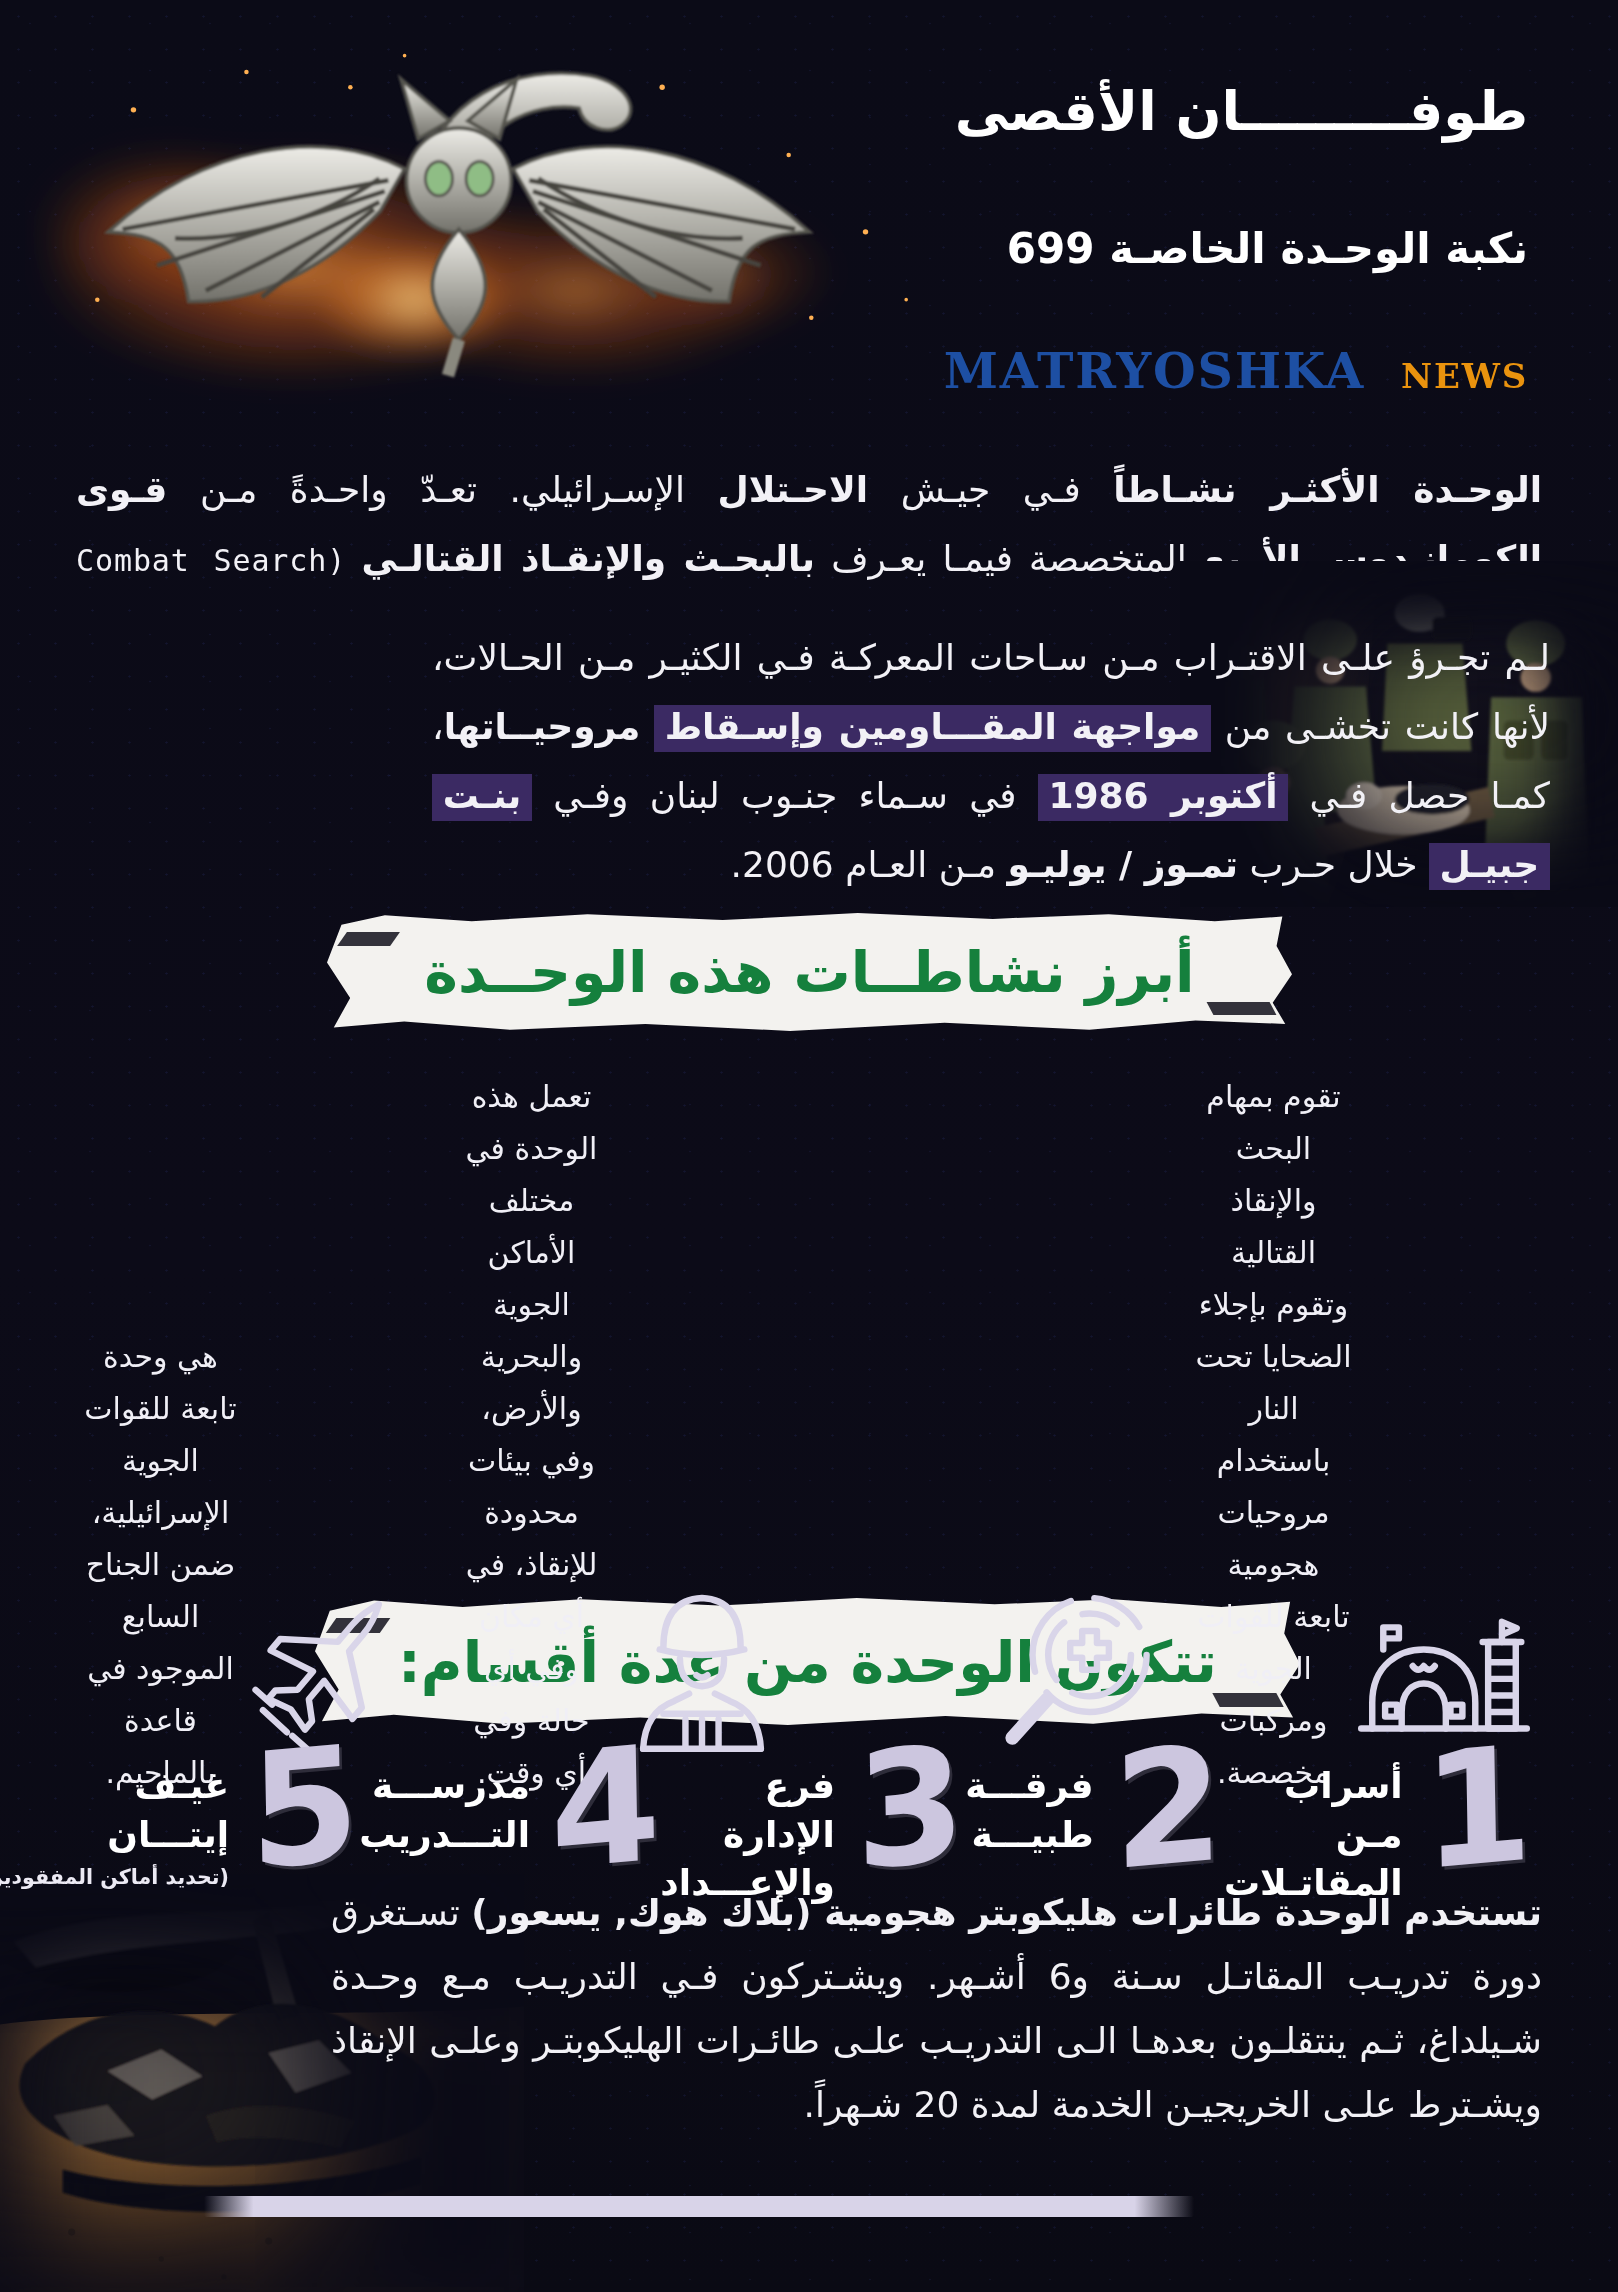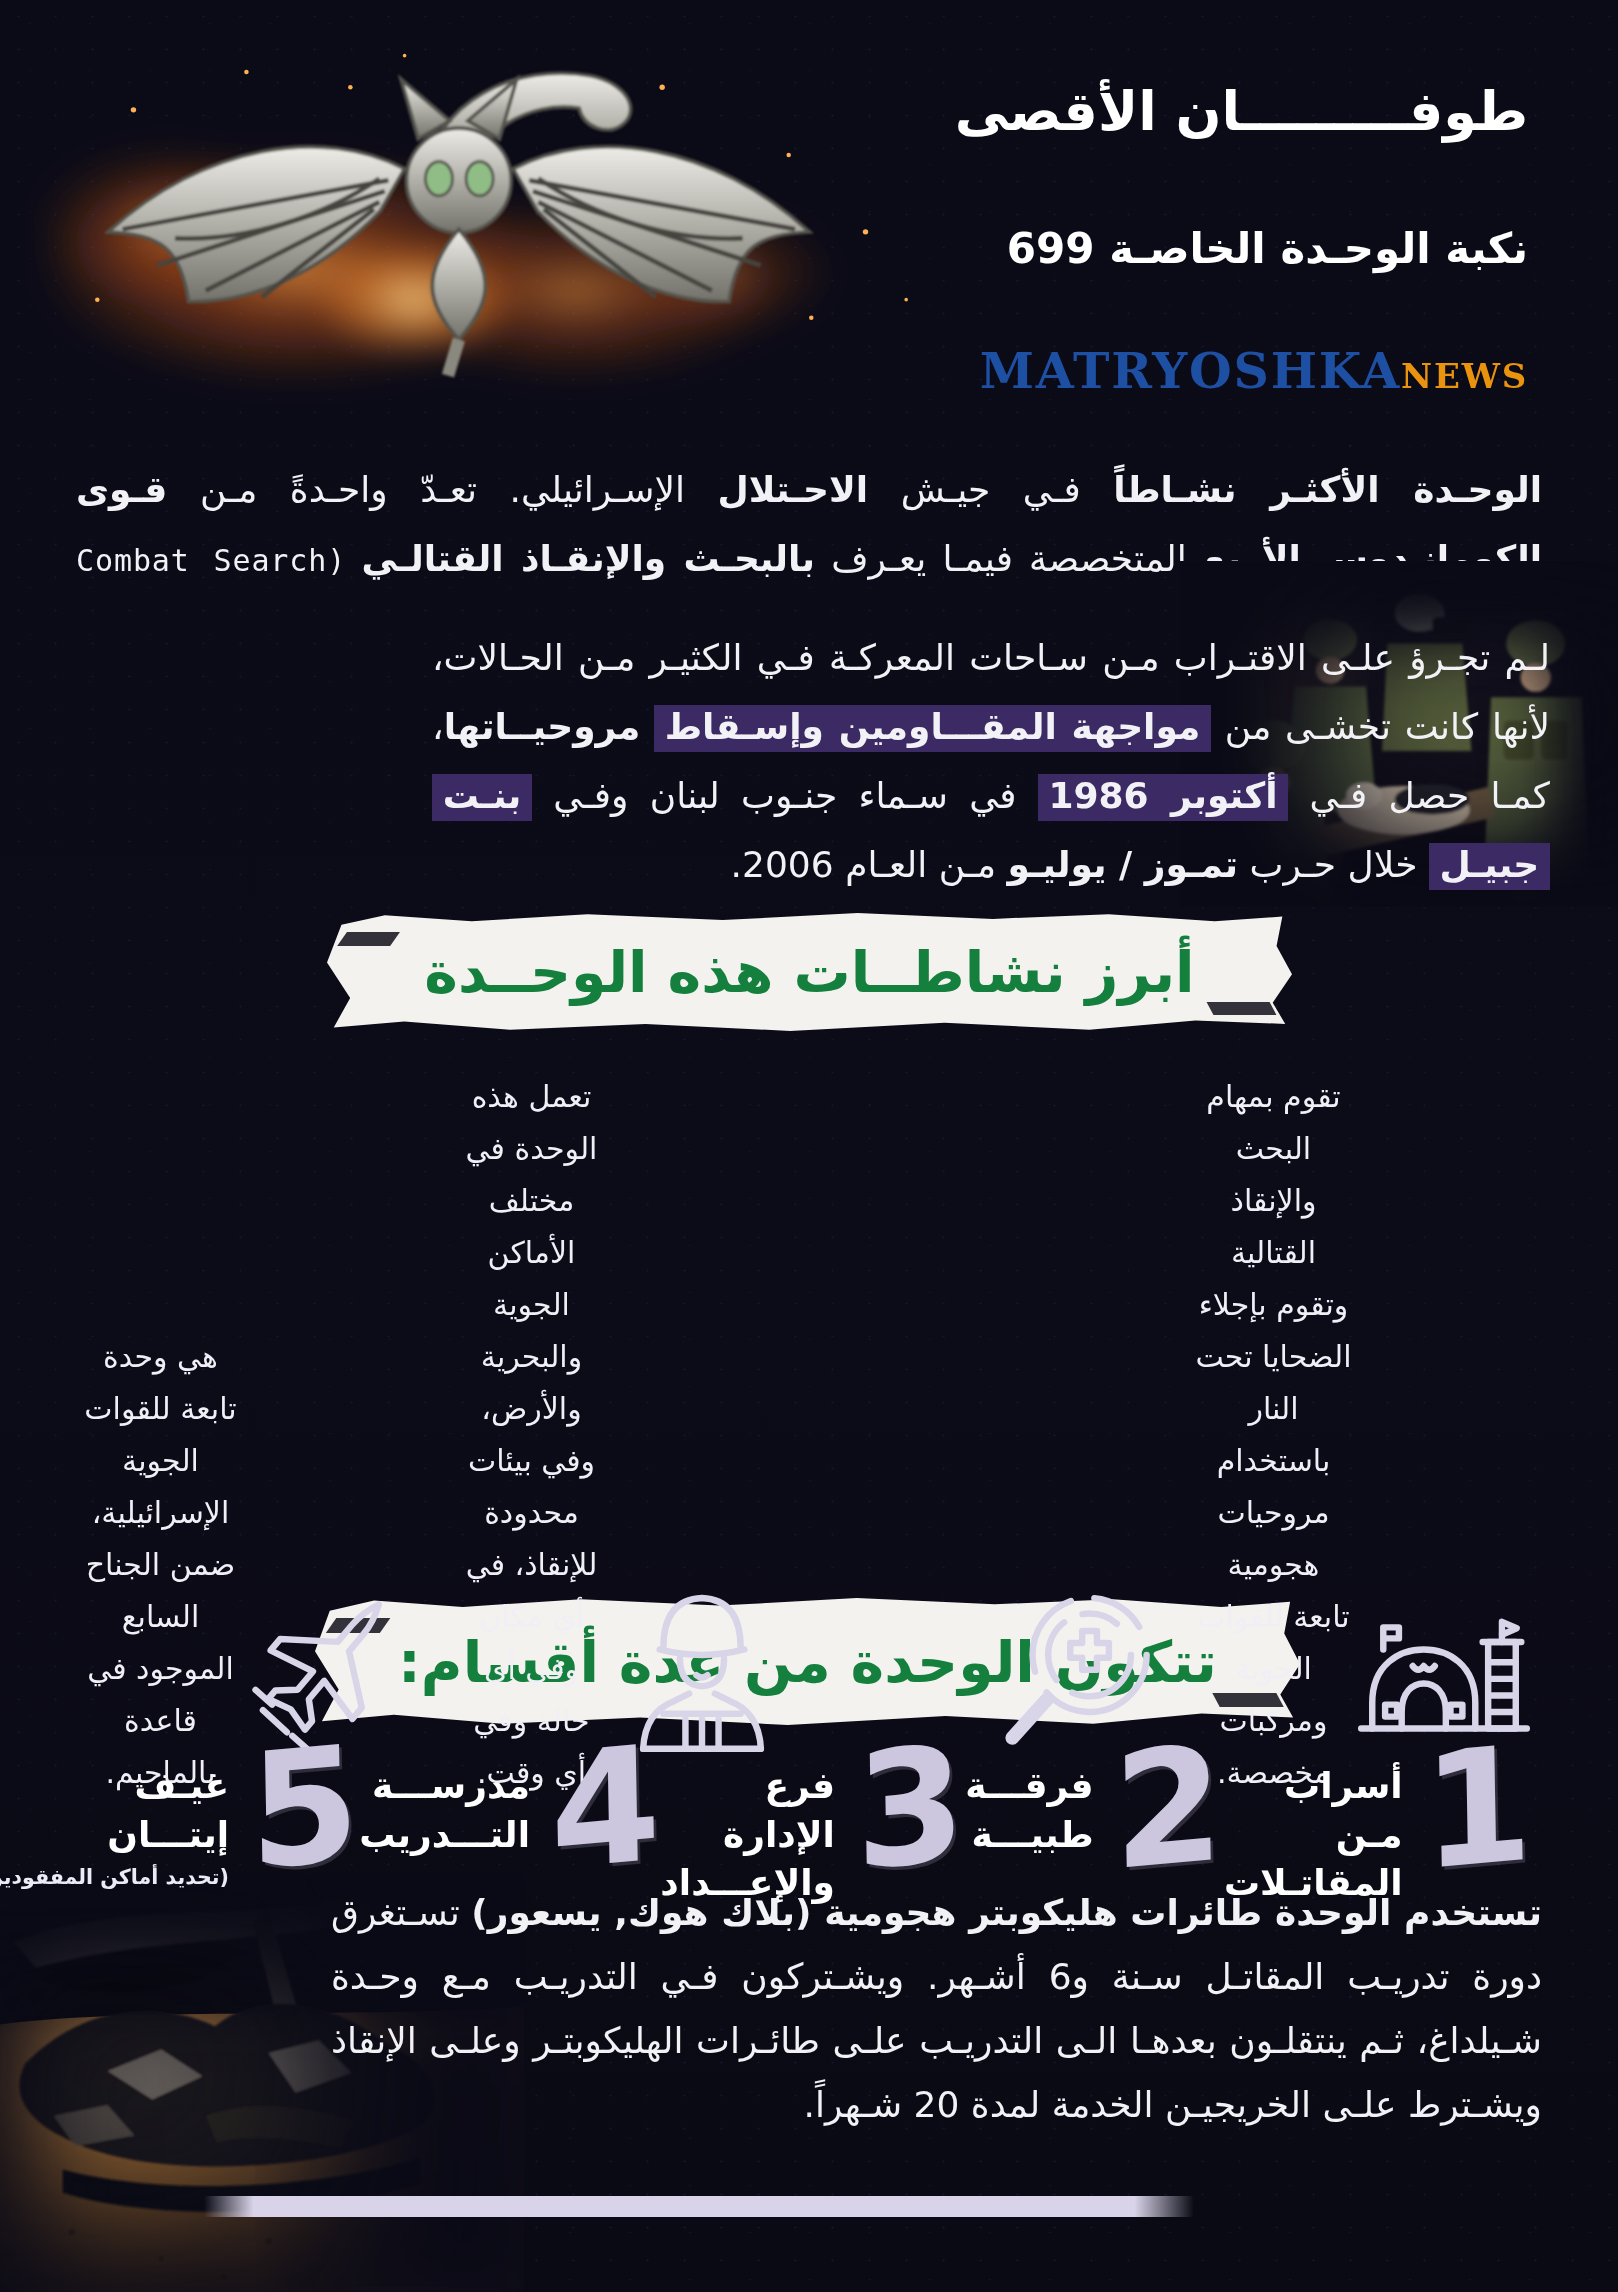--- a/index.html
+++ b/index.html
@@ -141,21 +141,21 @@
         <ellipse cx="458" cy="196" rx="15" ry="19" fill="#8fbd85" stroke-width="3"></ellipse>
         <ellipse cx="503" cy="196" rx="15" ry="19" fill="#8fbd85" stroke-width="3"></ellipse>
         <path d="M480 252 C438 302 444 334 480 374 C516 334 522 302 480 252 Z" fill="url(#metal)"></path>
         <path d="M480 374 L468 414" fill="none" stroke="#8a897f" stroke-width="14"></path>
       </g>
     </svg>
   </div>
 
   <div class="t1">طوفـــــــــان الأقصى</div>
   <div class="t2">نكبة الوحـدة الخاصـة 699</div>
-  <div class="logo"><span class="brand-main" style="color: rgb(29, 79, 163);">MATRYOSHKA</span><span class="brand-suffix" style="color: rgb(234, 147, 14);">NEWS</span></div>
+  <div class="logo"><span class="brand-main" style="color: rgb(29, 79, 163);">MATRYOSHKA</span><span class="brand-suffix" style="color: rgb(234, 147, 14); margin-left: 36px;">NEWS</span></div>
 
   <p class="para p1"><span class="seg-b">الوحـدة الأكثـر نشـاطاً</span><span> فـي جيـش </span><span class="seg-b">الاحـتلال</span><span> الإسـرائيلي. تعـدّ واحـدةً مـن </span><span class="seg-b">قـوى الكومانـدوس الأربع</span><span> المتخصصة فيمـا يعـرف </span><span class="seg-b">بالبحـث والإنقـاذ القتالـي</span><span> </span><span class="seg-latin">(Combat Search And Rescue – CSAR)</span><span>.</span></p>
 
   <div class="photo1">
     <svg viewBox="0 0 490 386" preserveAspectRatio="none">
       <defs>
         <linearGradient id="sbg" x1="0" y1="0" x2="0" y2="1">
           <stop offset="0" stop-color="#191724"></stop>
             <stop offset="1" stop-color="#0b0a13"></stop>
         </linearGradient>

